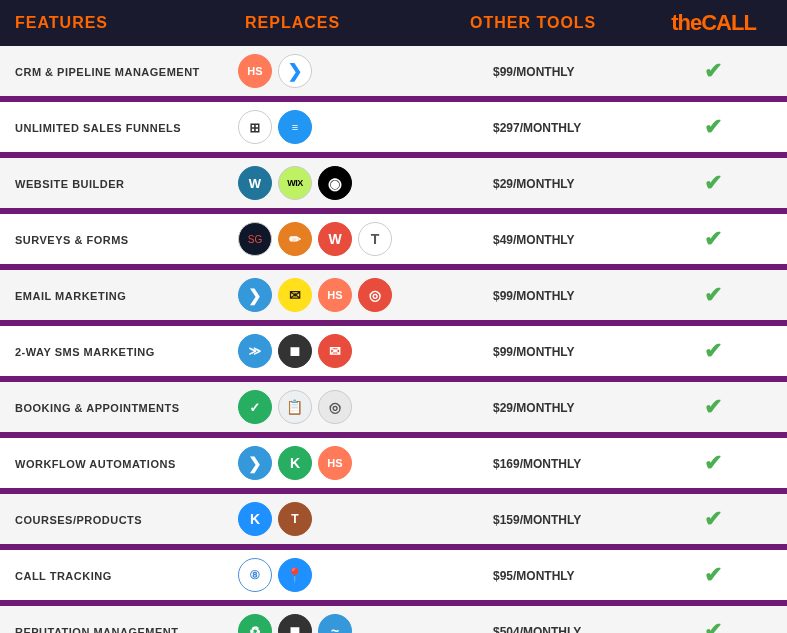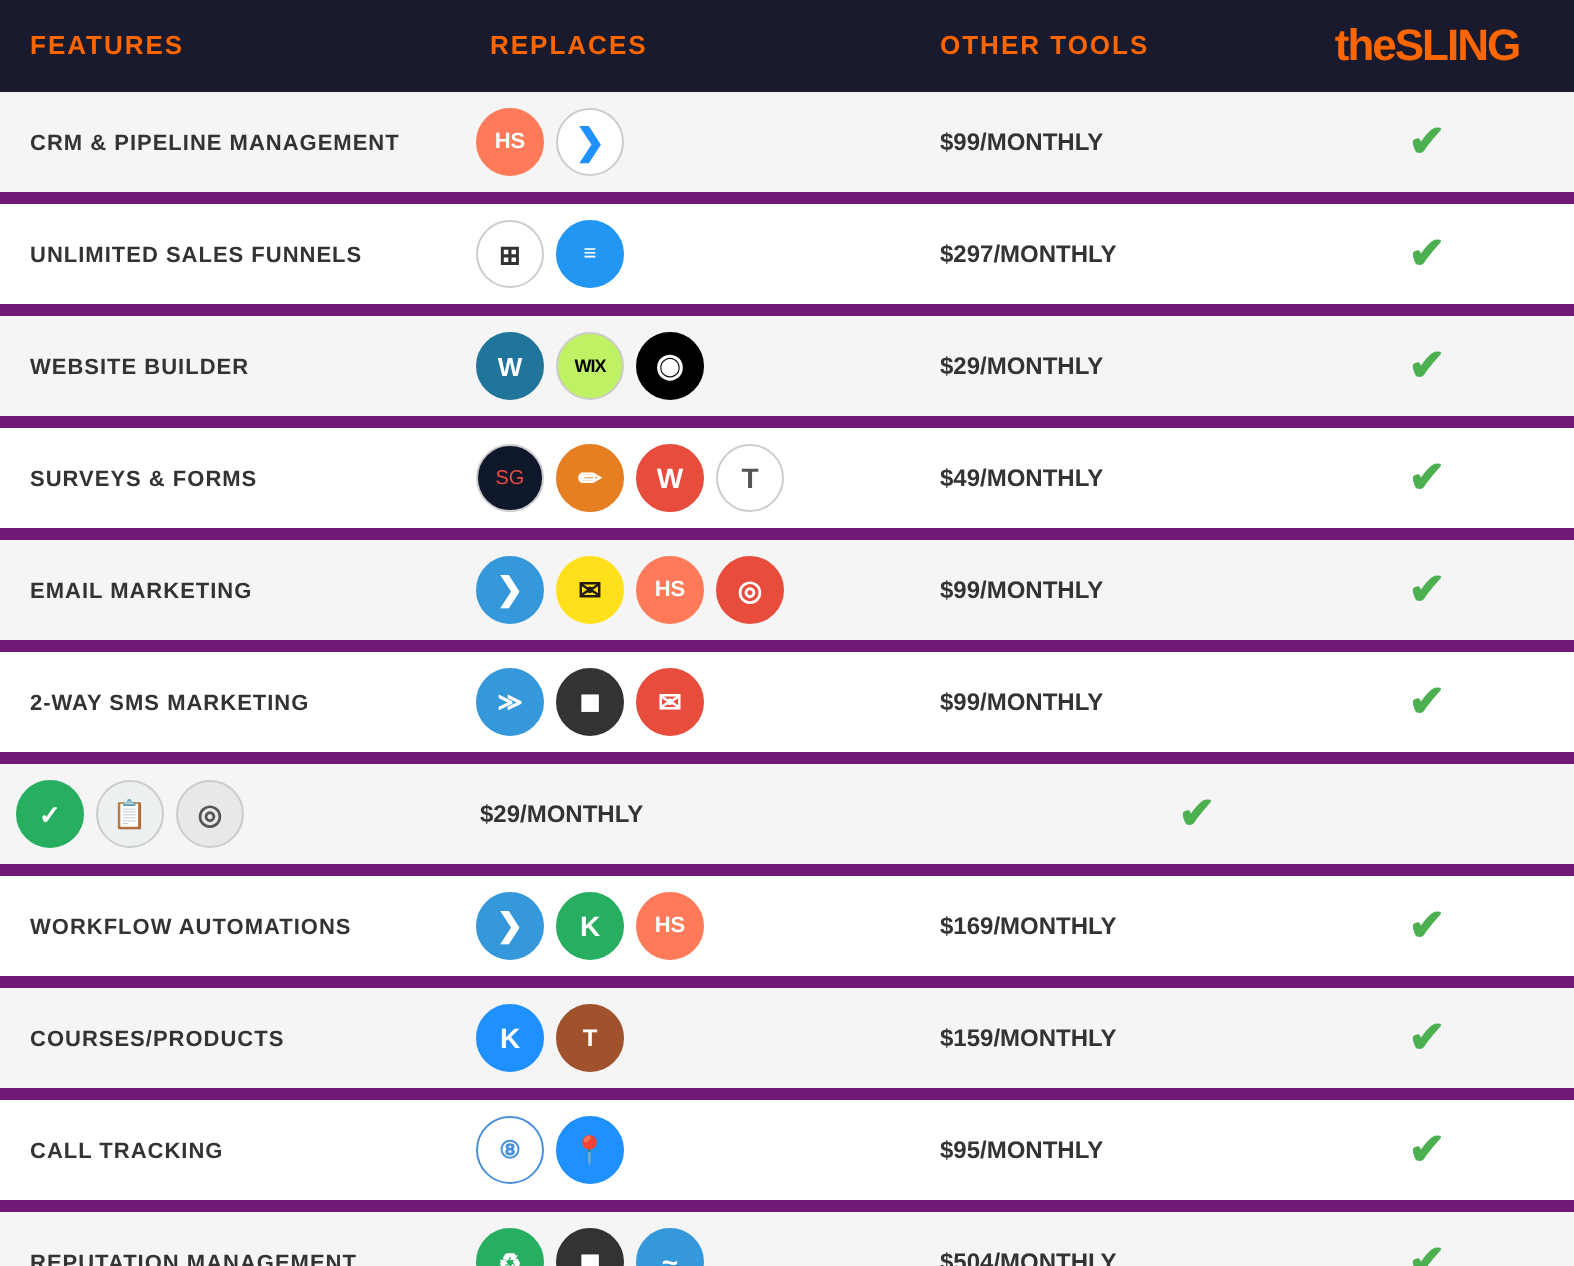--- a/index.html
+++ b/index.html
@@ -36,21 +36,21 @@
     }
     .col-sling-header {
       flex: 1;
       display: flex;
       justify-content: center;
       align-items: center;
     }
     .header-label {
       color: #ff6600;
       font-weight: 900;
-      font-size: 13px;
+      font-size: 16px;
       letter-spacing: 1px;
       text-transform: uppercase;
       margin-top: 16px;
     }
     .sling-logo {
       color: #fff;
       font-size: 22px;
       font-weight: 900;
       letter-spacing: -1px;
     }
@@ -93,20 +93,21 @@
       flex-wrap: wrap;
     }
     .col-other {
       width: 180px;
       padding: 8px 10px;
     }
     .price-text {
       font-size: 12px;
       font-weight: 700;
       color: #333;
+      margin-left: 23px;
     }
     .col-sling {
       flex: 1;
       display: flex;
       justify-content: center;
       align-items: center;
     }
 
     
     .icon-circle {
@@ -174,21 +175,21 @@
       <span class="header-label">FEATURES</span>
     </div>
     <div class="col-replaces-header">
       <span class="header-label">REPLACES</span>
     </div>
     <div class="col-other-header">
       <span class="header-label">OTHER TOOLS</span>
     </div>
     <div class="col-sling-header">
       <span class="sling-logo">
-        <span>the</span><span style="color:#ff6600;">SLING</span>
+        <span>the</span><span style="color:#ff6600;">CALL</span>
       </span>
     </div>
   </div>
 
   <div id="rows-container">
       <div class="data-row">
         <div class="col-features"><span class="feature-name">CRM &amp; PIPELINE MANAGEMENT</span></div>
         <div class="col-replaces">
           <div class="icon-circle ic-hubspot">HS</div>
           <div class="icon-circle ic-blue-arrow">❯</div>
@@ -253,20 +254,21 @@
           <div class="icon-circle ic-double-chevron">≫</div>
           <div class="icon-circle ic-black-square">■</div>
           <div class="icon-circle ic-red-mail">✉</div>
         </div>
         <div class="col-other"><span class="price-text">$99/MONTHLY</span></div>
         <div class="col-sling">
           <span class="checkmark">✔</span>
         </div>
       </div>
       <div class="data-row">
+        <div class="col-features"><span class="feature-name">BOOKING &amp; APPOINTMENTS</span></div>
         <div class="col-replaces">
           <div class="icon-circle ic-check-circle">✓</div>
           <div class="icon-circle ic-clipboard">📋</div>
           <div class="icon-circle ic-acuity">◎</div>
         </div>
         <div class="col-other"><span class="price-text">$29/MONTHLY</span></div>
         <div class="col-sling">
           <span class="checkmark">✔</span>
         </div>
       </div>

